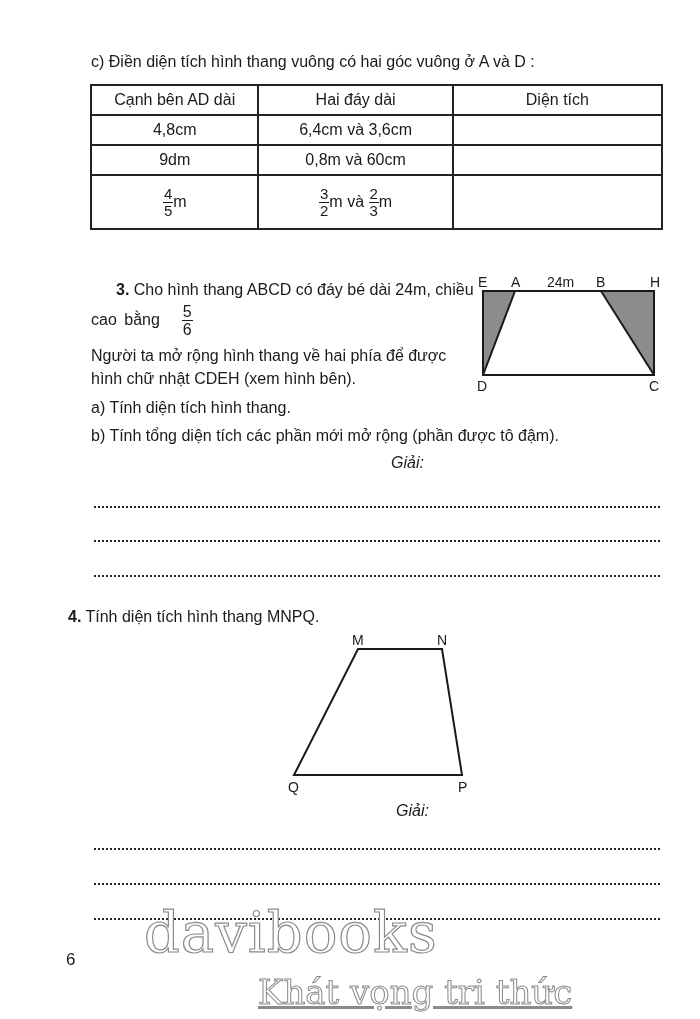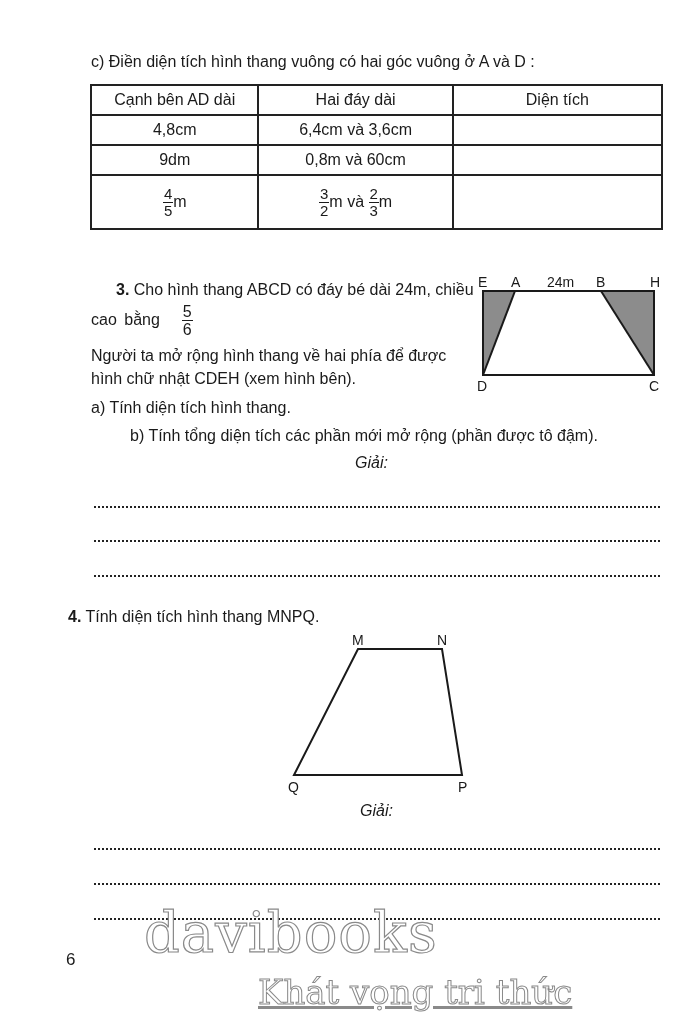--- a/index.html
+++ b/index.html
@@ -13,21 +13,21 @@
   .frac .num { display: block; border-bottom: 1px solid #1a1a1a; padding: 0 1px; }
   .frac .den { display: block; }
   table.grid { position: absolute; left: 90px; top: 84px; width: 573px; border-collapse: collapse; }
   table.grid td { border: 2px solid #222; text-align: center; font-size: 16px; padding: 0; }
   table.grid tr.r { height: 30px; }
   table.grid tr.rfrac { height: 54px; }
   .dots { position: absolute; left: 93px; width: 568px; height: 2px;
     background-image: radial-gradient(circle, #222 0.9px, transparent 1.1px);
     background-size: 4px 2px; background-repeat: repeat-x; }
   .qnum { font-weight: bold; }
-  .giai { font-style: italic; font-size: 16px; }
+  .giai { font-style: italic; font-size: 16px; margin-left: 36px; }
   .watermark { font-family: "DejaVu Serif", serif; color: #fff; -webkit-text-stroke: 1.2px #8a8a8a; white-space: nowrap; }
 </style>
 </head>
 <body>
 
 <div class="abs txt" style="left:91px; top:52px;">c) Điền diện tích hình thang vuông có hai góc vuông ở A và D :</div>
 
 <table class="grid">
   <colgroup>
       <col style="width:168px">
@@ -71,21 +71,21 @@
 <div class="abs txt" style="left:91px; top:300px; height:40px; display:flex; align-items:center; gap:22px; word-spacing:3px;">
   <span>cao bằng</span>
   <span class="frac" style="font-size:16px; line-height:17px;">
       <span class="num">5</span>
       <span class="den">6</span>
     </span>
 </div>
 <div class="abs txt" style="left:91px; top:346px;">Người ta mở rộng hình thang về hai phía để được</div>
 <div class="abs txt" style="left:91px; top:369px;">hình chữ nhật CDEH (xem hình bên).</div>
 <div class="abs txt" style="left:91px; top:398px;">a) Tính diện tích hình thang.</div>
-<div class="abs txt" style="left:91px; top:426px;margin-left:39px;">b) Tính tổng diện tích các phần mới mở rộng (phần được tô đậm).</div>
+<div class="abs txt" style="left:91px; top:426px;">b) Tính tổng diện tích các phần mới mở rộng (phần được tô đậm).</div>
 
 <svg class="abs" style="left:470px; top:270px;" width="200" height="130">
   <polygon points="13,21 45,21 13,105" fill="#8c8c8c"></polygon>
   <polygon points="131,21 184,21 184,105" fill="#8c8c8c"></polygon>
   <rect x="13" y="21" width="171" height="84" fill="none" stroke="#1a1a1a" stroke-width="2"></rect>
   <line x1="45" y1="21" x2="13" y2="105" stroke="#1a1a1a" stroke-width="2"></line>
   <line x1="131" y1="21" x2="184" y2="105" stroke="#1a1a1a" stroke-width="2"></line>
   <text x="8" y="17" font-size="14" font-family="Liberation Sans, sans-serif" fill="#1a1a1a">E</text>
   <text x="41" y="17" font-size="14" font-family="Liberation Sans, sans-serif" fill="#1a1a1a">A</text>
   <text x="77" y="17" font-size="14" font-family="Liberation Sans, sans-serif" fill="#1a1a1a">24m</text>

